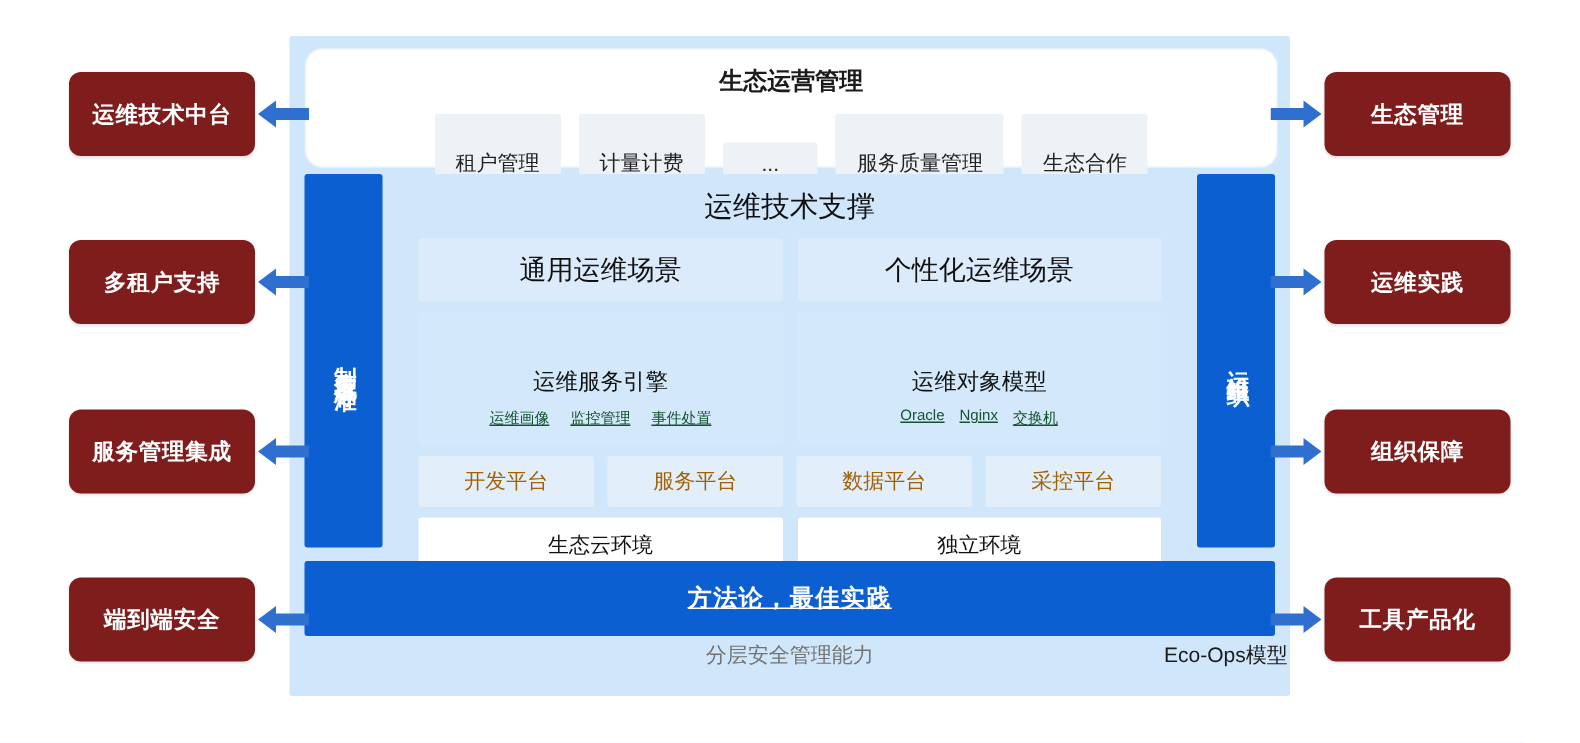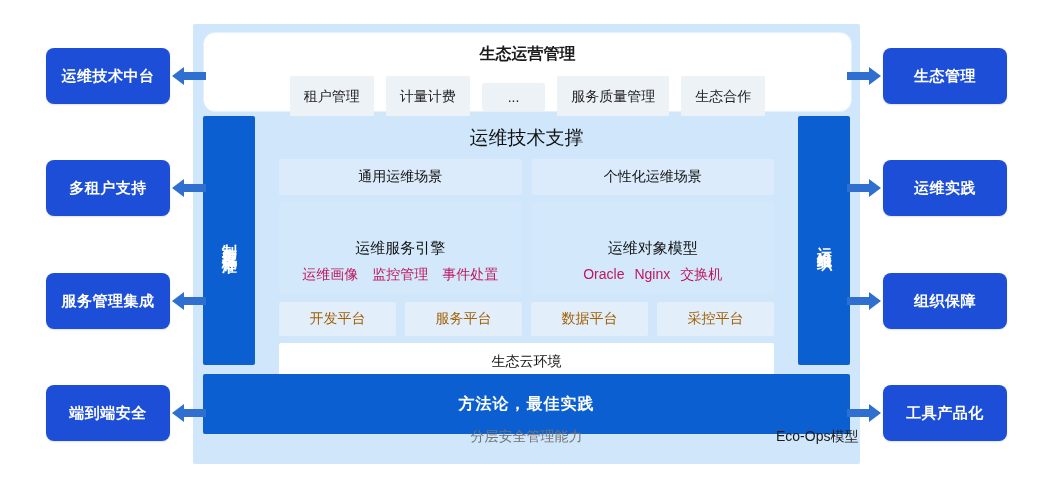--- a/index.html
+++ b/index.html
@@ -17,21 +17,21 @@
     background: #ffffff;
     overflow: hidden;
   }
 
   
   .side-pill {
     position: absolute;
     width: 124px;
     height: 56px;
     border-radius: 8px;
-    background: #1d4ed8;
+    background: #7f1d1d;
     color: #ffffff;
     font-size: 15px;
     font-weight: bold;
     display: flex;
     align-items: center;
     justify-content: center;
     text-align: center;
     letter-spacing: 0.5px;
     box-shadow: 0 1px 2px rgba(0,0,0,0.12);
   }
@@ -79,21 +79,21 @@
     display: flex;
     justify-content: center;
     align-items: center;
     gap: 12px;
     margin-top: 11px;
   }
   .chip {
     background: #edf2f7;
     color: #222;
     font-size: 14px;
-    padding: 12px 14px;
+    padding: 24px 14px;
     border-radius: 2px;
     white-space: nowrap;
   }
   .chip.dots { padding: 6px 26px; }
 
   
   .vbar {
     position: absolute;
     background: #0b5fd0;
     color: #ffffff;
@@ -138,21 +138,21 @@
   }
   .row2 {
     display: flex;
     gap: 10px;
     padding: 0 14px;
   }
   .row2 > div { flex: 1; }
   .box-lightblue {
     background: #dcebfb;
     text-align: center;
-    font-size: 14px;
+    font-size: 18px;
     color: #111;
     padding: 9px 0;
     border-radius: 2px;
   }
   .engine-row {
     display: flex;
     gap: 10px;
     padding: 0 14px;
     margin-top: 7px;
   }
@@ -166,22 +166,23 @@
   .engine-title {
     font-size: 15px;
     color: #111;
     margin-bottom: 8px;
     margin-top: 28px;
   }
   .engine-items {
     display: flex;
     justify-content: center;
     gap: 14px;
-    font-size: 14px;
-    color: #be185d;
+    font-size: 10px;
+    color: #14532d;
+    text-decoration: underline;
   }
   .engine-items.wide { gap: 10px; }
   .plat-row {
     display: flex;
     gap: 9px;
     padding: 0 14px;
     margin-top: 7px;
   }
   .plat {
     flex: 1;
@@ -207,30 +208,31 @@
     padding: 10px 0;
     border-radius: 2px;
   }
 
   
   .method-bar {
     position: absolute;
     left: 203px;
     top: 374px;
     width: 647px;
-    height: 60px;
+    height: 50px;
     background: #0b5fd0;
     color: #ffffff;
     font-size: 16px;
     font-weight: bold;
     display: flex;
     align-items: center;
     justify-content: center;
     border-radius: 2px;
     letter-spacing: 1px;
+    text-decoration: underline;
   }
 
   
   .footer-left {
     position: absolute;
     left: 203px;
     top: 428px;
     width: 647px;
     text-align: center;
     font-size: 14px;
@@ -295,20 +297,21 @@
 
     <div class="plat-row">
       <div class="plat">开发平台</div>
       <div class="plat">服务平台</div>
       <div class="plat">数据平台</div>
       <div class="plat">采控平台</div>
     </div>
 
     <div class="env-row">
       <div class="env">生态云环境</div>
+      <div class="env">独立环境</div>
     </div>
   </div>
 
   <div class="method-bar">方法论，最佳实践</div>
 
   <div class="footer-left">分层安全管理能力</div>
   <div class="footer-right">Eco-Ops模型</div>
 
   <div class="side-pill left" style="top:48px;">运维技术中台</div>
   <div class="side-pill left" style="top:160px;">多租户支持</div>

